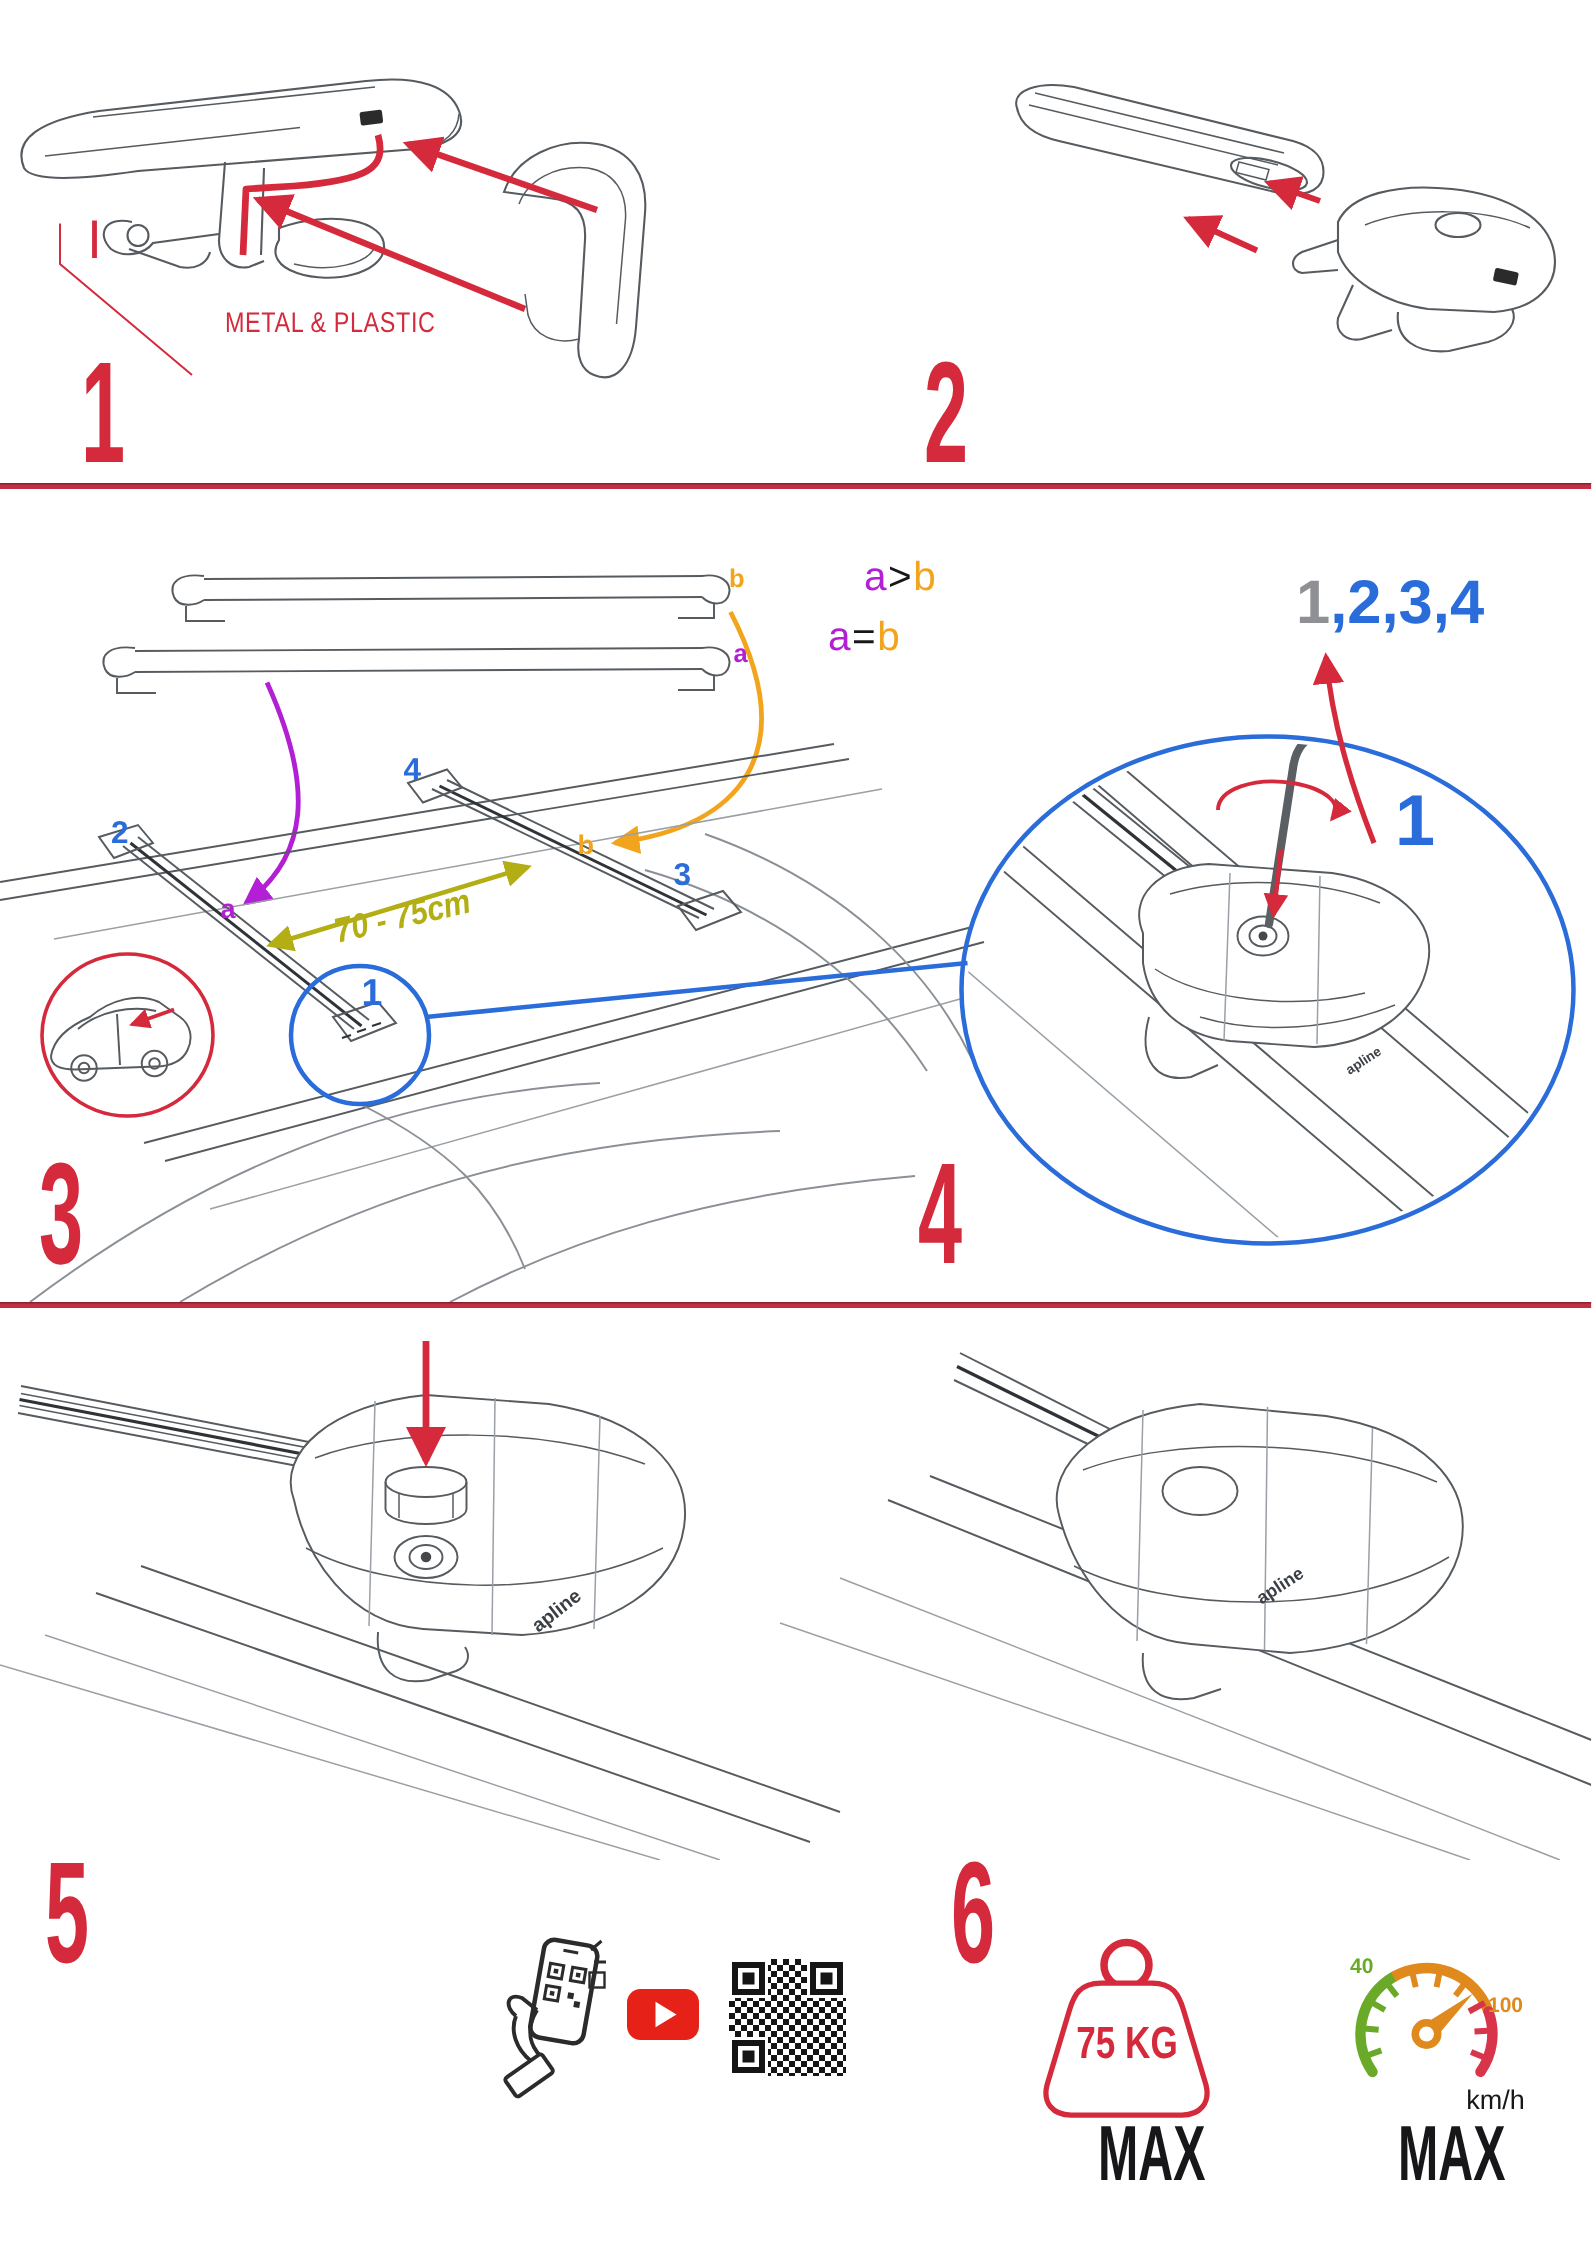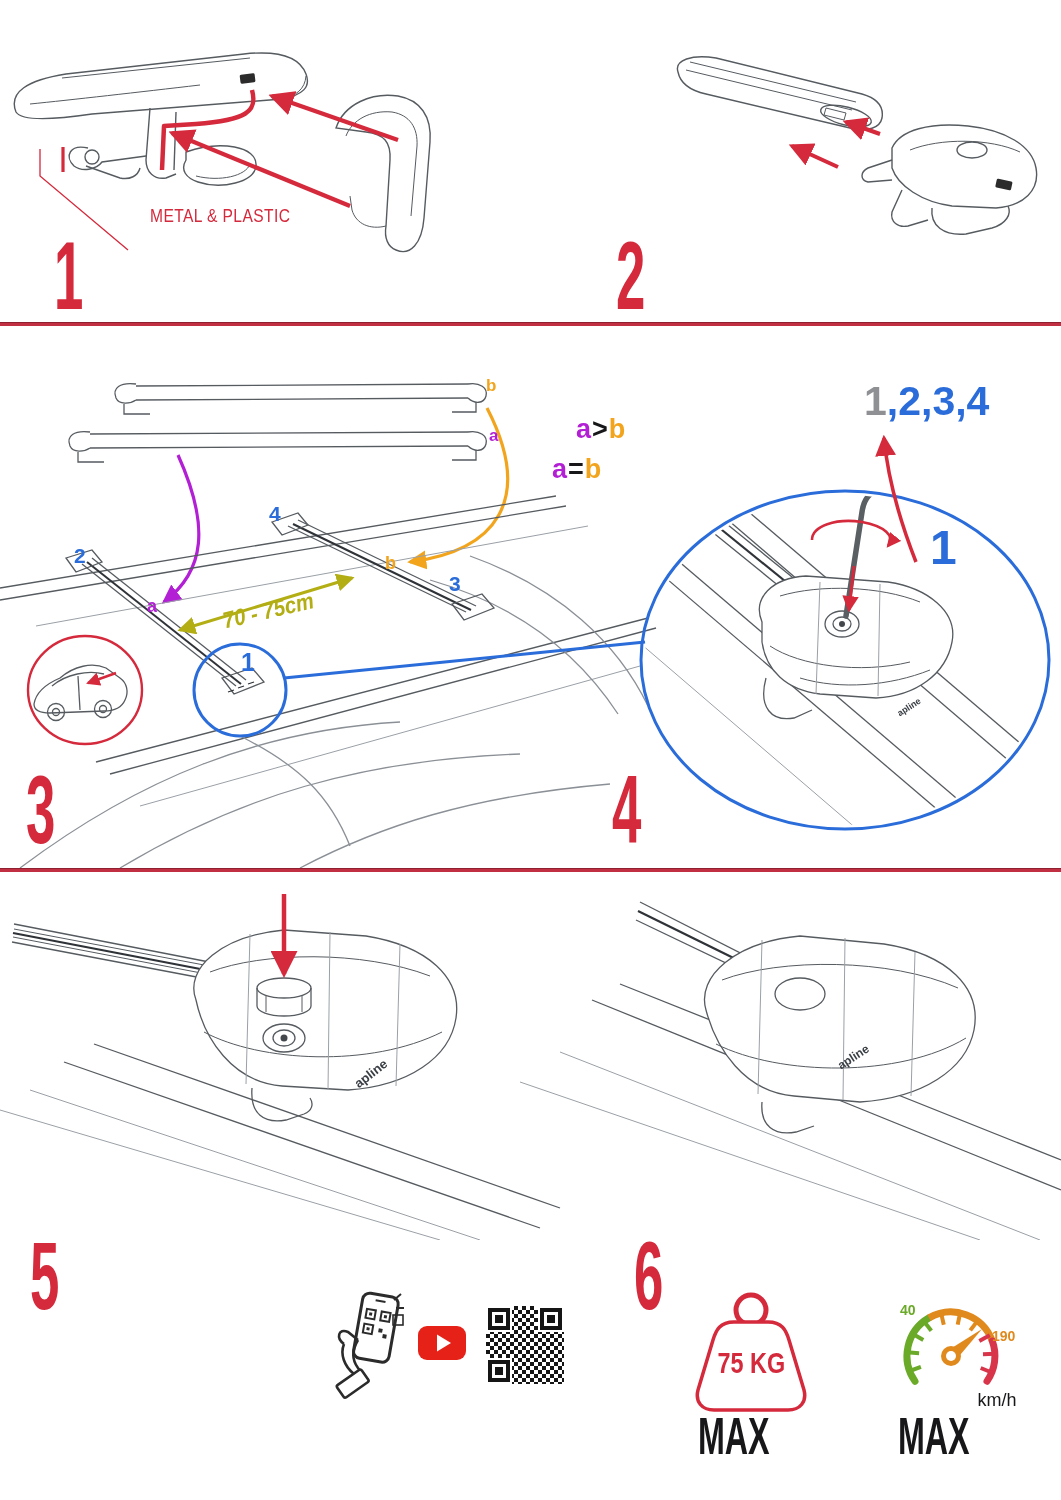--- a/index.html
+++ b/index.html
@@ -15,33 +15,33 @@
     position:absolute; color:#d5293c; font-size:96px; font-weight:bold;
     line-height:1; letter-spacing:-2px;
     transform:scaleX(.55); transform-origin:left top;
   }
   .divider { position:absolute; left:0; width:1061px; height:4px;
     background:#c13042; border-top:1px solid #8f2032; }
   svg.layer { position:absolute; left:0; display:block; }
   .models { text-align:right; color:#34318f; font-weight:bold;
     font-size:10.5px; line-height:9.6px; }
   .models div { height:9.6px; }
-  .legend { font-size:27px; font-weight:bold; line-height:36px; letter-spacing:1px;margin-top:45px; }
+  .legend { font-size:27px; font-weight:normal; line-height:36px; letter-spacing:1px; }
   .poslabel { font-weight:bold; color:#2a6cd9; }
   .qr {
     position:absolute;
     background-image:repeating-conic-gradient(#151515 0% 25%, #ffffff 0% 50%);
     background-size:8px 8px; border:2px solid #fff;
   }
   .finder { position:absolute; width:22px; height:22px; border:4px solid #151515;
     background:#ffffff; box-shadow:0 0 0 2px #ffffff; }
   .finder i { position:absolute; left:3px; top:3px; width:8px; height:8px;
     background:#151515; display:block; }
   .brandline { font-size:37px; font-weight:bold; letter-spacing:0px; }
-  .maxlabel { font-size:52px; font-weight:bold; color:#17171a; text-align:left; }
+  .maxlabel { font-size:52px; font-weight:bold; color:#17171a; text-align:right; }
   .clamp-logo { font-weight:bold; color:#3a3f45; }
 </style>
 </head>
 <body>
 
 <div class="page">
 
   <svg class="layer" style="top:0" width="1061" height="322" viewBox="0 0 1061 322">
     <defs>
       <marker id="mRed" viewBox="0 0 10 10" refX="8.5" refY="5" markerWidth="6" markerHeight="6" orient="auto-start-reverse">
@@ -405,19 +405,19 @@
     <g stroke="#d8354a" stroke-width="4">
       <line x1="113.8" y1="43.3" x2="103.3" y2="49"></line>
       <line x1="118.9" y1="61.7" x2="107" y2="62.3"></line>
       <line x1="115.8" y1="80.5" x2="104.7" y2="76"></line>
     </g>
     <polygon points="106,37 71,59 79,69" fill="#e0891d"></polygon>
     <circle cx="75" cy="64" r="10" fill="#e0891d"></circle>
     <circle cx="75" cy="64" r="5" fill="#ffffff"></circle>
   </svg>
   <div class="ov" style="left:900px;top:1302px;font-size:14px;font-weight:bold;color:#6aaa28;">40</div>
-  <div class="ov" style="left:992px;top:1328px;font-size:14px;font-weight:bold;color:#e0891d;">190</div>
+  <div class="ov" style="left:992px;top:1328px;font-size:14px;font-weight:bold;color:#e0891d;">100</div>
   <div class="ov" style="left:922px;top:1390px;width:150px;text-align:center;font-size:18px;color:#17171a;">km/h</div>
   <div class="ov maxlabel" style="left:876px;top:1406px;width:150px;">
     <span class="cnd" style="transform:scaleX(.62);transform-origin:center top;">MAX</span>
   </div>
 
 </div>
 
 </body></html>

